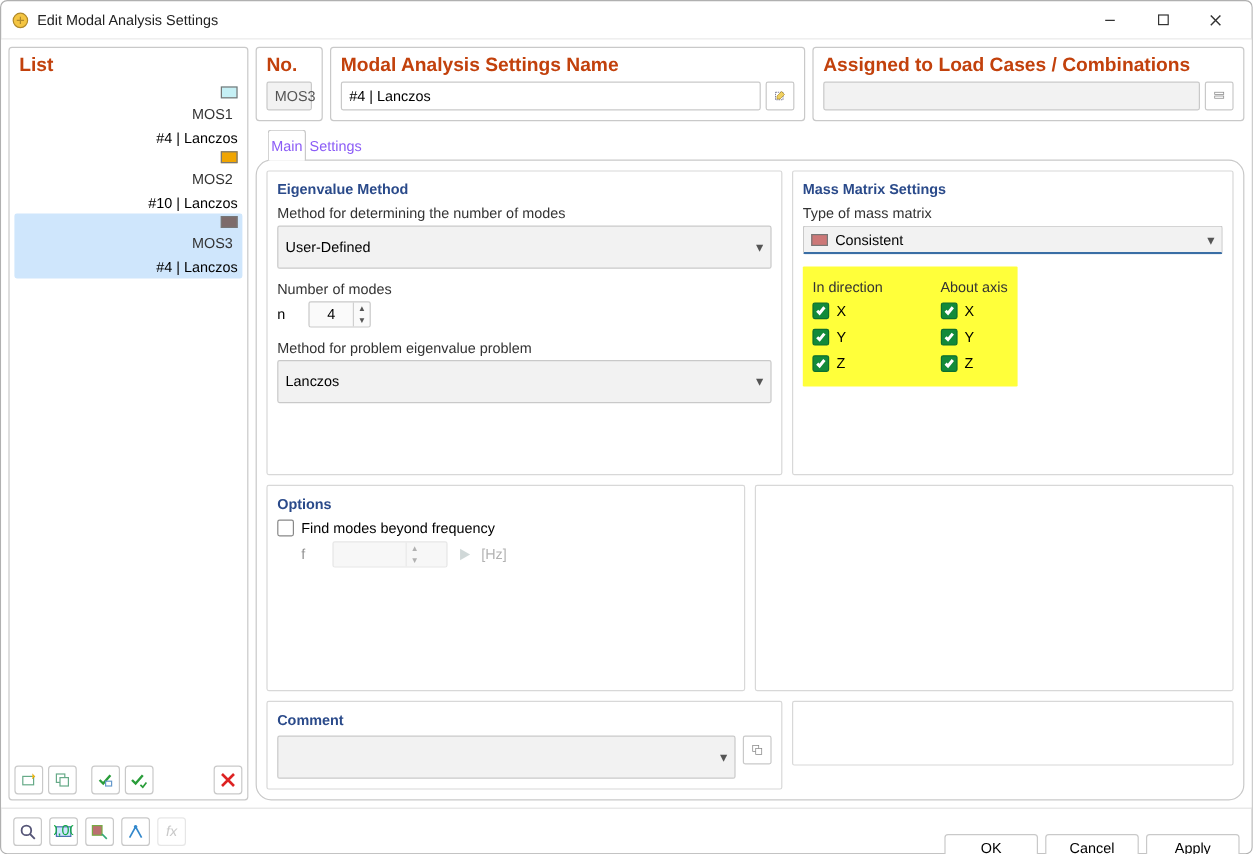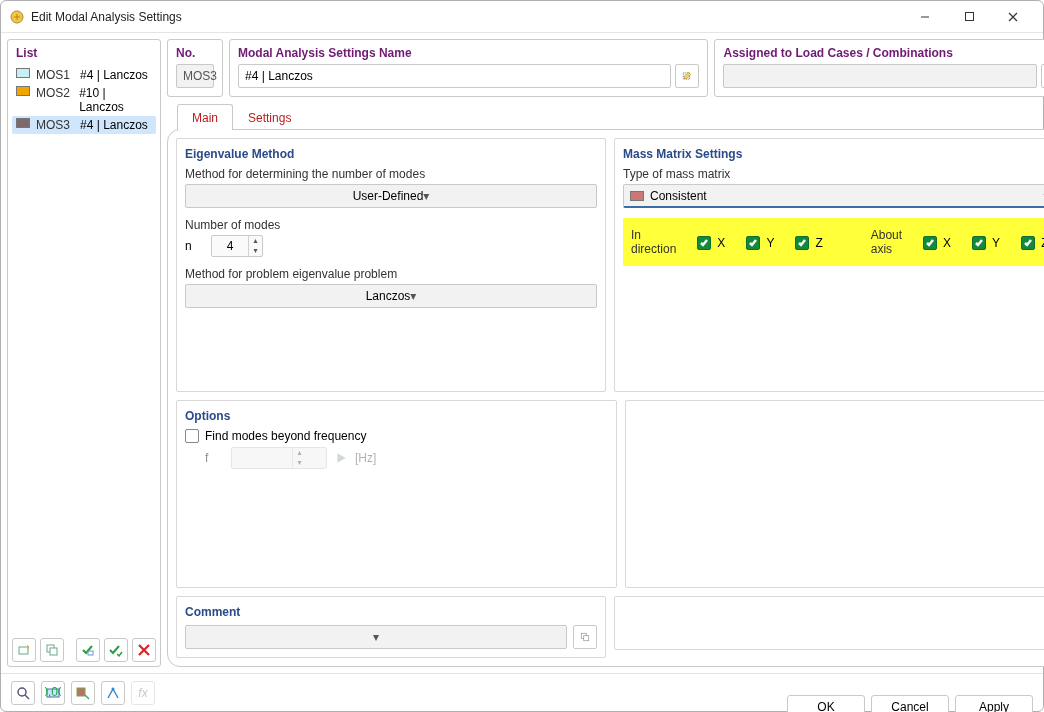--- a/index.html
+++ b/index.html
@@ -6,67 +6,67 @@
   html,body { margin:0; padding:0; background:#fff; height:712px; width:1044px; overflow:hidden;}
   .window { width:1044px; height:712px; border:1px solid #b0b0b0; border-radius:6px; background:#fff; display:flex; flex-direction:column; position:relative;}
   .titlebar { height:32px; display:flex; align-items:center; padding:0 8px; border-bottom:1px solid #e5e5e5;}
   .titlebar .appicon { width:16px; height:16px; margin-right:6px; display:inline-flex; align-items:center; justify-content:center;}
   .titlebar .title { flex:1; font-size:12px; color:#222;}
   .winbtns { display:flex; gap:0;}
   .winbtn { width:44px; height:28px; display:flex; align-items:center; justify-content:center; color:#333; cursor:pointer;}
   .body { flex:1; display:flex; padding:6px; gap:6px; background:#fff;}
   .leftcol { width:200px; display:flex; flex-direction:column; gap:6px;}
   .panel { border:1px solid #c9c9c9; border-radius:3px; background:#fff; }
-  .panel-head { color:#701a75; font-weight:600; padding:6px 8px 4px; font-size:12px;}
+  .panel-head { color:#c2410c; font-weight:600; padding:6px 8px 4px; font-size:16px;}
   .listbox { flex:1; display:flex; flex-direction:column;}
   .listbody { flex:1; padding:2px 4px; overflow:auto;}
-  .listitem { display:flex; align-items:flex-start; gap:6px; padding:2px 4px; border-radius:2px;}
+  .listitem { display:flex; align-items:flex-end; gap:6px; padding:2px 4px; border-radius:2px;flex-direction:column;}
   .listitem.selected { background:#cfe6fc;}
   .swatch { width:14px; height:10px; border:1px solid #777; flex-shrink:0;}
   .code { width:38px; color:#333;}
   .listfoot { display:flex; align-items:center; gap:4px; padding:4px; border-top:0;}
   .iconbtn { width:24px; height:24px; border:1px solid #c9c9c9; background:#fff; border-radius:3px; display:inline-flex; align-items:center; justify-content:center; cursor:pointer; padding:0;}
   .iconbtn svg { width:16px; height:16px;}
   .rightcol { flex:1; display:flex; flex-direction:column; gap:6px;}
   .toprow { display:flex; gap:6px;}
   .nopanel { width:56px;}
   .namepanel { flex:1;}
   .assignedpanel { width:360px;}
   .fieldrow { padding:0 8px 8px;}
   .roinput { height:24px; border:1px solid #c9c9c9; background:#f2f2f2; border-radius:2px; display:flex; align-items:center; padding:0 6px; color:#555;}
   .textinput { height:24px; width:100%; border:1px solid #c9c9c9; background:#fff; border-radius:2px; padding:2px 6px;}
   .namegrp { display:flex; gap:4px;}
   .namegrp .textinput { flex:1;}
   .smbtn { width:24px; height:24px; border:1px solid #c9c9c9; background:#fff; border-radius:2px; display:inline-flex; align-items:center; justify-content:center; cursor:pointer;}
   .tabsarea { display:flex; flex-direction:column; flex:1;}
   .tabbar { display:flex; padding:0 10px; gap:0; }
-  .tab { padding:6px 14px 5px; border:1px solid transparent; border-bottom:none; cursor:pointer; color:#b91c1c; position:relative; top:1px; background:transparent;text-align:center;}
+  .tab { padding:6px 2px 5px; border:1px solid transparent; border-bottom:none; cursor:pointer; color:#8b5cf6; position:relative; top:1px; background:transparent;text-align:center;}
   .tab.active { background:#fff; border-color:#c9c9c9; border-radius:3px 3px 0 0;}
   .tabcontent { flex:1; border:1px solid #c9c9c9; border-radius:13px; background:#fff; padding:8px; display:flex; flex-direction:column; gap:8px;}
   .twocol { display:flex; gap:8px; }
   .colL { width:430px; display:flex; flex-direction:column; gap:8px; }
   .colR { flex:1; display:flex; flex-direction:column; gap:8px;}
   .groupbox { border:1px solid #d8d8d8; border-radius:2px; padding:8px; background:#fff;}
   .grouptitle { color:#2a4a8a; font-weight:600; margin-bottom:6px;}
   .formlabel { color:#333; margin:4px 0 3px;}
-  .select { width:100%; height:24px; border:1px solid #c9c9c9; background:#f2f2f2; border-radius:2px; display:flex; align-items:center; justify-content:center; padding:0 6px; cursor:pointer;}
+  .select { width:100%; height:36px; border:1px solid #c9c9c9; background:#f2f2f2; border-radius:2px; display:flex; align-items:center; justify-content:space-between; padding:0 6px; cursor:pointer;}
   .select .caret { color:#555;}
   .numrow { display:flex; align-items:center; gap:8px;}
   .numlbl { width:18px;}
   .spin { display:flex; align-items:center; border:1px solid #c9c9c9; height:22px; border-radius:2px; background:#fafafa;}
   .spin input { width:36px; border:none; text-align:center; background:transparent; outline:none;}
   .spin .arrows { width:14px; display:flex; flex-direction:column; border-left:1px solid #d0d0d0;}
   .spin .arrows span { height:10px; font-size:8px; line-height:9px; text-align:center; color:#555; cursor:pointer;}
   .checkbox { display:flex; align-items:center; gap:6px; margin:4px 0;}
   .cb { width:14px; height:14px; border:1px solid #888; border-radius:2px; display:inline-flex; align-items:center; justify-content:center; background:#fff; cursor:pointer;}
   .cb.checked { background:#128a3a; border-color:#0d6e2e;}
   .cb.checked svg { width:10px; height:10px; stroke:#fff; stroke-width:2.5; fill:none;}
   .highlight { background:#ffff3a; padding:6px 8px 8px; border-radius:1px; display:inline-block;}
   .axiscols { display:flex; gap:48px; margin-top:4px;}
-  .axiscol { display:flex; flex-direction:row; gap:21px;}
+  .axiscol { display:flex; flex-direction:column; gap:0;}
   .axiscolhead { color:#333; margin-bottom:2px;}
   .massselect { width:100%; height:24px; border:1px solid #c9c9c9; border-bottom:2px solid #3a6ea5; background:#f2f2f2; border-radius:2px; display:flex; align-items:center; gap:6px; padding:0 6px; cursor:pointer;}
   .massselect .sw { width:14px; height:10px; border:1px solid #777; background:#c77;}
   .massselect .caret { margin-left:auto; color:#555;}
   .commentbox { display:flex; gap:6px;}
   .commentbox .select { flex:1; background:#f2f2f2;}
   .footer { height:38px; border-top:1px solid #e3e3e3; display:flex; align-items:center; padding:0 10px; gap:6px;}
   .footer .spacer { flex:1;}
   .btn { min-width:78px; height:24px; border:1px solid #c9c9c9; background:#fff; border-radius:3px; cursor:pointer; padding:2px 14px;margin-top:29px;}
   .disabled { opacity:0.45;}

